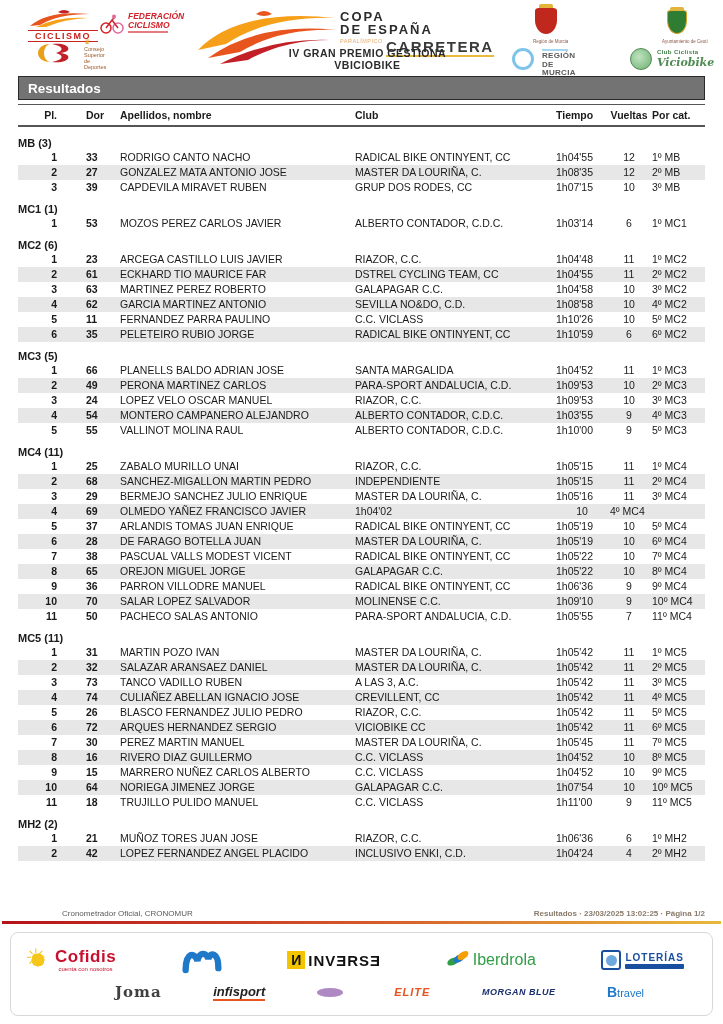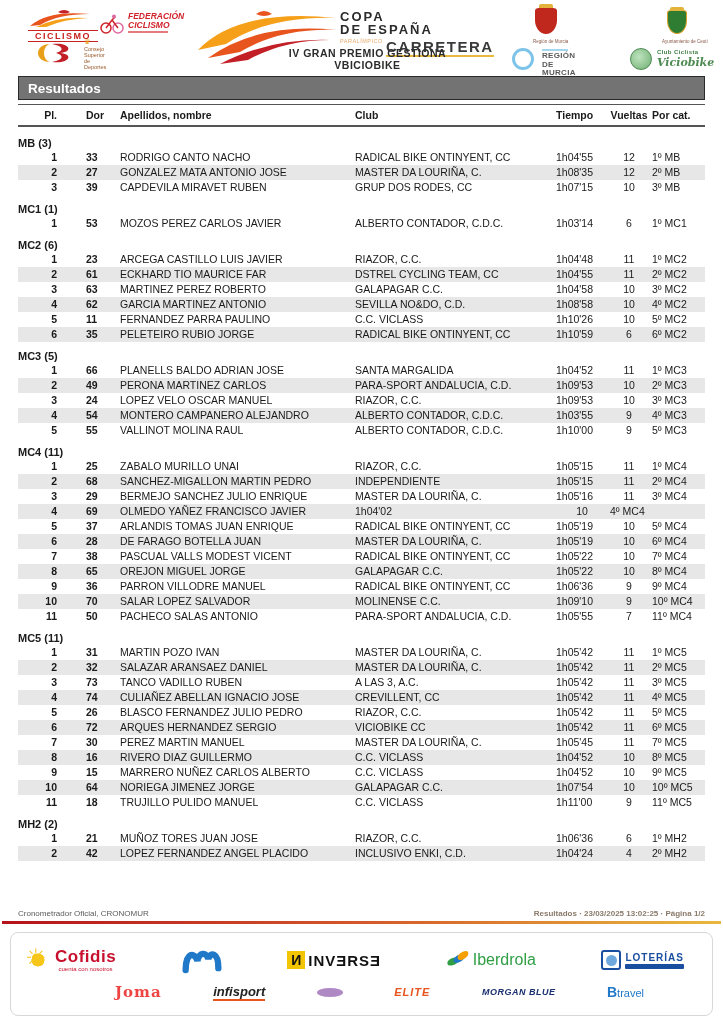--- a/index.html
+++ b/index.html
@@ -73,21 +73,21 @@
 
   .tbody { padding:2px 18px 0 18px; flex:0 0 auto; }
   .section-title { font-weight:bold; font-size:11px; line-height:14px; margin-top:7px; }
   .trow { font-size:10.5px; line-height:15px; height:15px; }
   .trow .c-pl, .trow .c-dor { font-weight:bold; }
   .trow.shade { background:#e7e7e7; }
 
   
   .foot { margin-top:auto; flex:0 0 auto; }
   .foot-line { display:flex; justify-content:space-between; padding:0 18px 3px 18px; font-size:8px; }
-  .foot-left { color:#5a5a5a; }
+  .foot-left { color:#5a5a5a;margin-left:44px; }
   .foot-right { color:#8a7a6a; font-weight:bold; }
   .grad { height:3px; margin:0 2px; background:linear-gradient(90deg,#b5121b,#d4582a,#e8b93c); }
 
   .sponsor-box { margin:8px 10px 8px 10px; border:1px solid #d8d8d8; border-radius:8px; padding:8px 28px 10px 14px; }
   .srow { display:flex; align-items:center; justify-content:space-between; }
   .srow1 { height:38px; }
   .srow2 { height:26px; padding:0 40px 0 90px; }
   .slogo { display:flex; align-items:center; gap:4px; }
 
   .cofidis { position:relative; }
@@ -106,21 +106,21 @@
   .iber-leaf i:nth-child(2){ left:6px; top:3px; background:#1f78c8; transform:rotate(-20deg);}
   .iber-leaf i:nth-child(3){ left:10px; top:0; background:#f59f00; transform:rotate(-25deg);}
   .iber-txt { color:#2f9e44; font-size:16px; font-weight:normal; }
 
   .lot { display:flex; align-items:center; gap:4px; }
   .lot-ico { width:20px; height:20px; border:2px solid #1a4fa0; border-radius:3px; display:flex; align-items:center; justify-content:center; }
   .lot-ball { width:11px; height:11px; border-radius:50%; background:#6fa8dc; }
   .lot-txt { color:#1a4fa0; font-weight:bold; font-size:10px; letter-spacing:1px; display:block; }
   .lot-ribbon { display:block; height:5px; background:#1a4fa0; border-radius:1px; margin-top:1px; }
 
-  .joma { font-weight:bold; font-size:15px; color:#ef4444; letter-spacing:1px; font-family:"DejaVu Serif", serif; }
+  .joma { font-weight:bold; font-size:15px; color:#404040; letter-spacing:1px; font-family:"DejaVu Serif", serif; }
   .infisport { font-style:italic; font-weight:bold; font-size:13px; color:#222; border-bottom:2px solid #e8541d; }
   .oval { width:26px; height:9px; border-radius:50%; background:#9b6bb5; opacity:.8; }
   .elite { color:#e8541d; font-style:italic; font-weight:bold; font-size:11px; letter-spacing:1px; }
   .morgan { color:#1a2f6e; font-style:italic; font-weight:bold; font-size:9px; letter-spacing:.5px; }
   .btravel { color:#1f78c8; font-size:11px; }
   .btravel b { font-size:14px; }
 
   .movistar-svg { display:block; }
 </style>
 </head>

